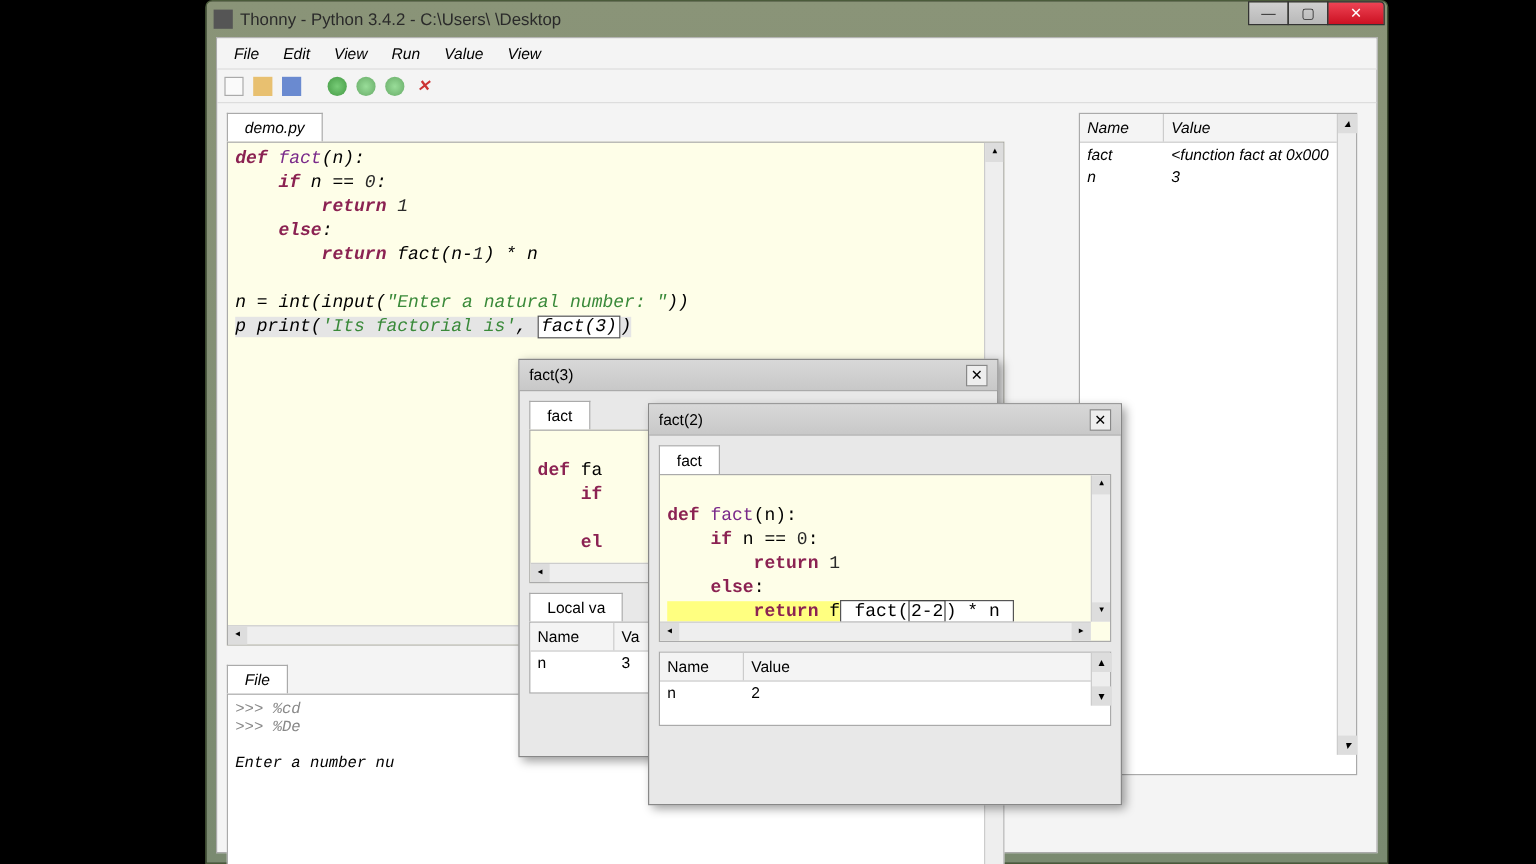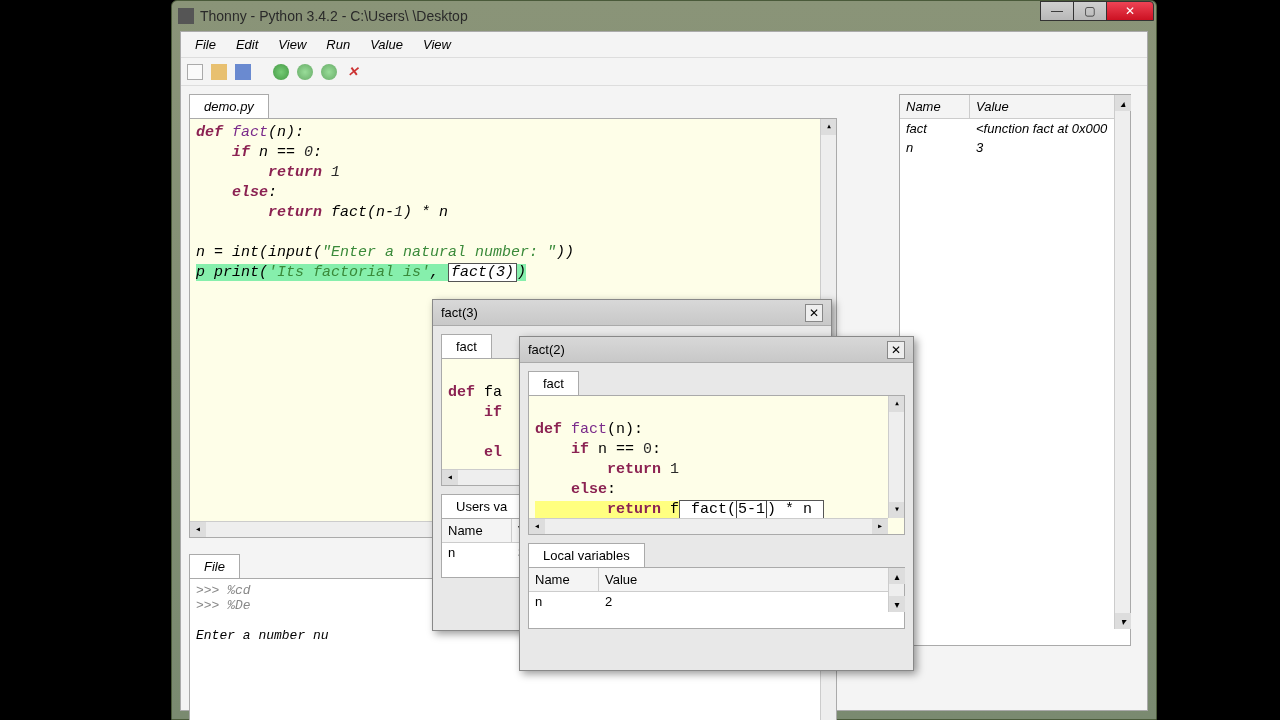--- a/index.html
+++ b/index.html
@@ -79,21 +79,21 @@
   font-family: "Courier New", monospace;
   font-size: 15px; line-height: 20px;
   padding: 4px 6px;
   overflow: hidden;
 }
 .editor-body .code { white-space: pre; }
 .kw { color: #8b2252; font-weight: bold; }
 .fn { color: #7a2a8a; }
 .num { color: #2a2a2a; }
 .str { color: #3a8a3a; }
-.hl-line { background: #86efac; display: inline; text-align: right; }
+.hl-line { background: #e5e5e5; display: inline; text-align: right; }
 .boxed { border: 1px solid #555; padding: 0 2px; background:#fff; }
 .vscroll {
   position: absolute; right: 0; top: 0; bottom: 16px; width: 16px;
   background: #eee; border-left: 1px solid #ccc;
 }
 .vscroll .up, .vscroll .dn {
   position:absolute; left:0; width:16px; height:16px; background:#ddd;
   display:flex;align-items:center;justify-content:center;font-size:10px;
 }
 .vscroll .dn { bottom:0; }
@@ -139,21 +139,21 @@
 }
 .dbg-body { padding: 8px; }
 .dbg-code {
   background:#fefee8; border:1px solid #aaa;
   font-family:"Courier New",monospace; font-size:15px; line-height:20px;
   padding:4px 6px; white-space:pre; position:relative; overflow:hidden;
 }
 .dbg-lv { margin-top:8px; }
 .dbg-lv-body { background:#fff; border:1px solid #aaa; position:relative; }
 #dbg3 { left: 260px; top: 298px; width: 400px; height: 332px; z-index:5;}
-#dbg2 { left: 347px; top: 335px; width: 395px; height: 335px; z-index:6;}
+#dbg2 { left: 368px; top: 335px; width: 395px; height: 335px; z-index:6;}
 .hl-exec { background: #ffff80; }
 </style>
 </head>
 <body>
 
 <div class="win-frame">
   <div class="titlebar">
     <span class="titlebar-icon"></span>
     <span>Thonny  -  Python 3.4.2  -  C:\Users\    \Desktop</span>
     <div class="titlebar-btns">
@@ -259,21 +259,21 @@
         </div>
       <div class="dbg-code" style="height:128px">
 <span class="kw">def</span> fa
     <span class="kw">if</span>
       
     <span class="kw">el</span>
         <div class="hscroll"><div class="lf">◂</div><div class="rt">▸</div></div>
       </div>
       <div class="dbg-lv">
         <div class="tabrow">
-            <div class="tab">Users va</div>
+            <div class="tab">Local va</div>
           </div>
         <div class="dbg-lv-body" style="height:60px">
           <div class="vhdr">
               <div class="vcol1">Name</div>
               <div class="vcol2">Va</div>
             </div>
           <div class="vrow">
               <div class="vcol1">n</div>
               <div class="vcol2">3</div>
             </div>
@@ -289,28 +289,25 @@
     </div>
     <div class="dbg-body">
       <div class="tabrow">
           <div class="tab">fact</div>
         </div>
       <div class="dbg-code" style="height:140px">
 <span class="kw">def</span> <span class="fn">fact</span>(n):
     <span class="kw">if</span> n == <span class="num">0</span>:
         <span class="kw">return</span> <span class="num">1</span>
     <span class="kw">else</span>:
-<span class="hl-exec">        <span class="kw">return</span> f<span class="boxed"> fact(<span style="border:1px solid #444;padding:0 1px">5-1</span>) * n </span></span>
+<span class="hl-exec">        <span class="kw">return</span> f<span class="boxed"> fact(<span style="border:1px solid #444;padding:0 1px">2-2</span>) * n </span></span>
         <div class="vscroll"><div class="up">▴</div><div class="dn">▾</div></div>
         <div class="hscroll"><div class="lf">◂</div><div class="rt">▸</div></div>
       </div>
       <div class="dbg-lv">
-        <div class="tabrow">
-            <div class="tab">Local variables</div>
-          </div>
         <div class="dbg-lv-body" style="height:62px">
           <div class="vhdr">
               <div class="vcol1">Name</div>
               <div class="vcol2">Value</div>
             </div>
           <div class="vrow">
               <div class="vcol1">n</div>
               <div class="vcol2">2</div>
             </div>
           <div class="vscroll">

